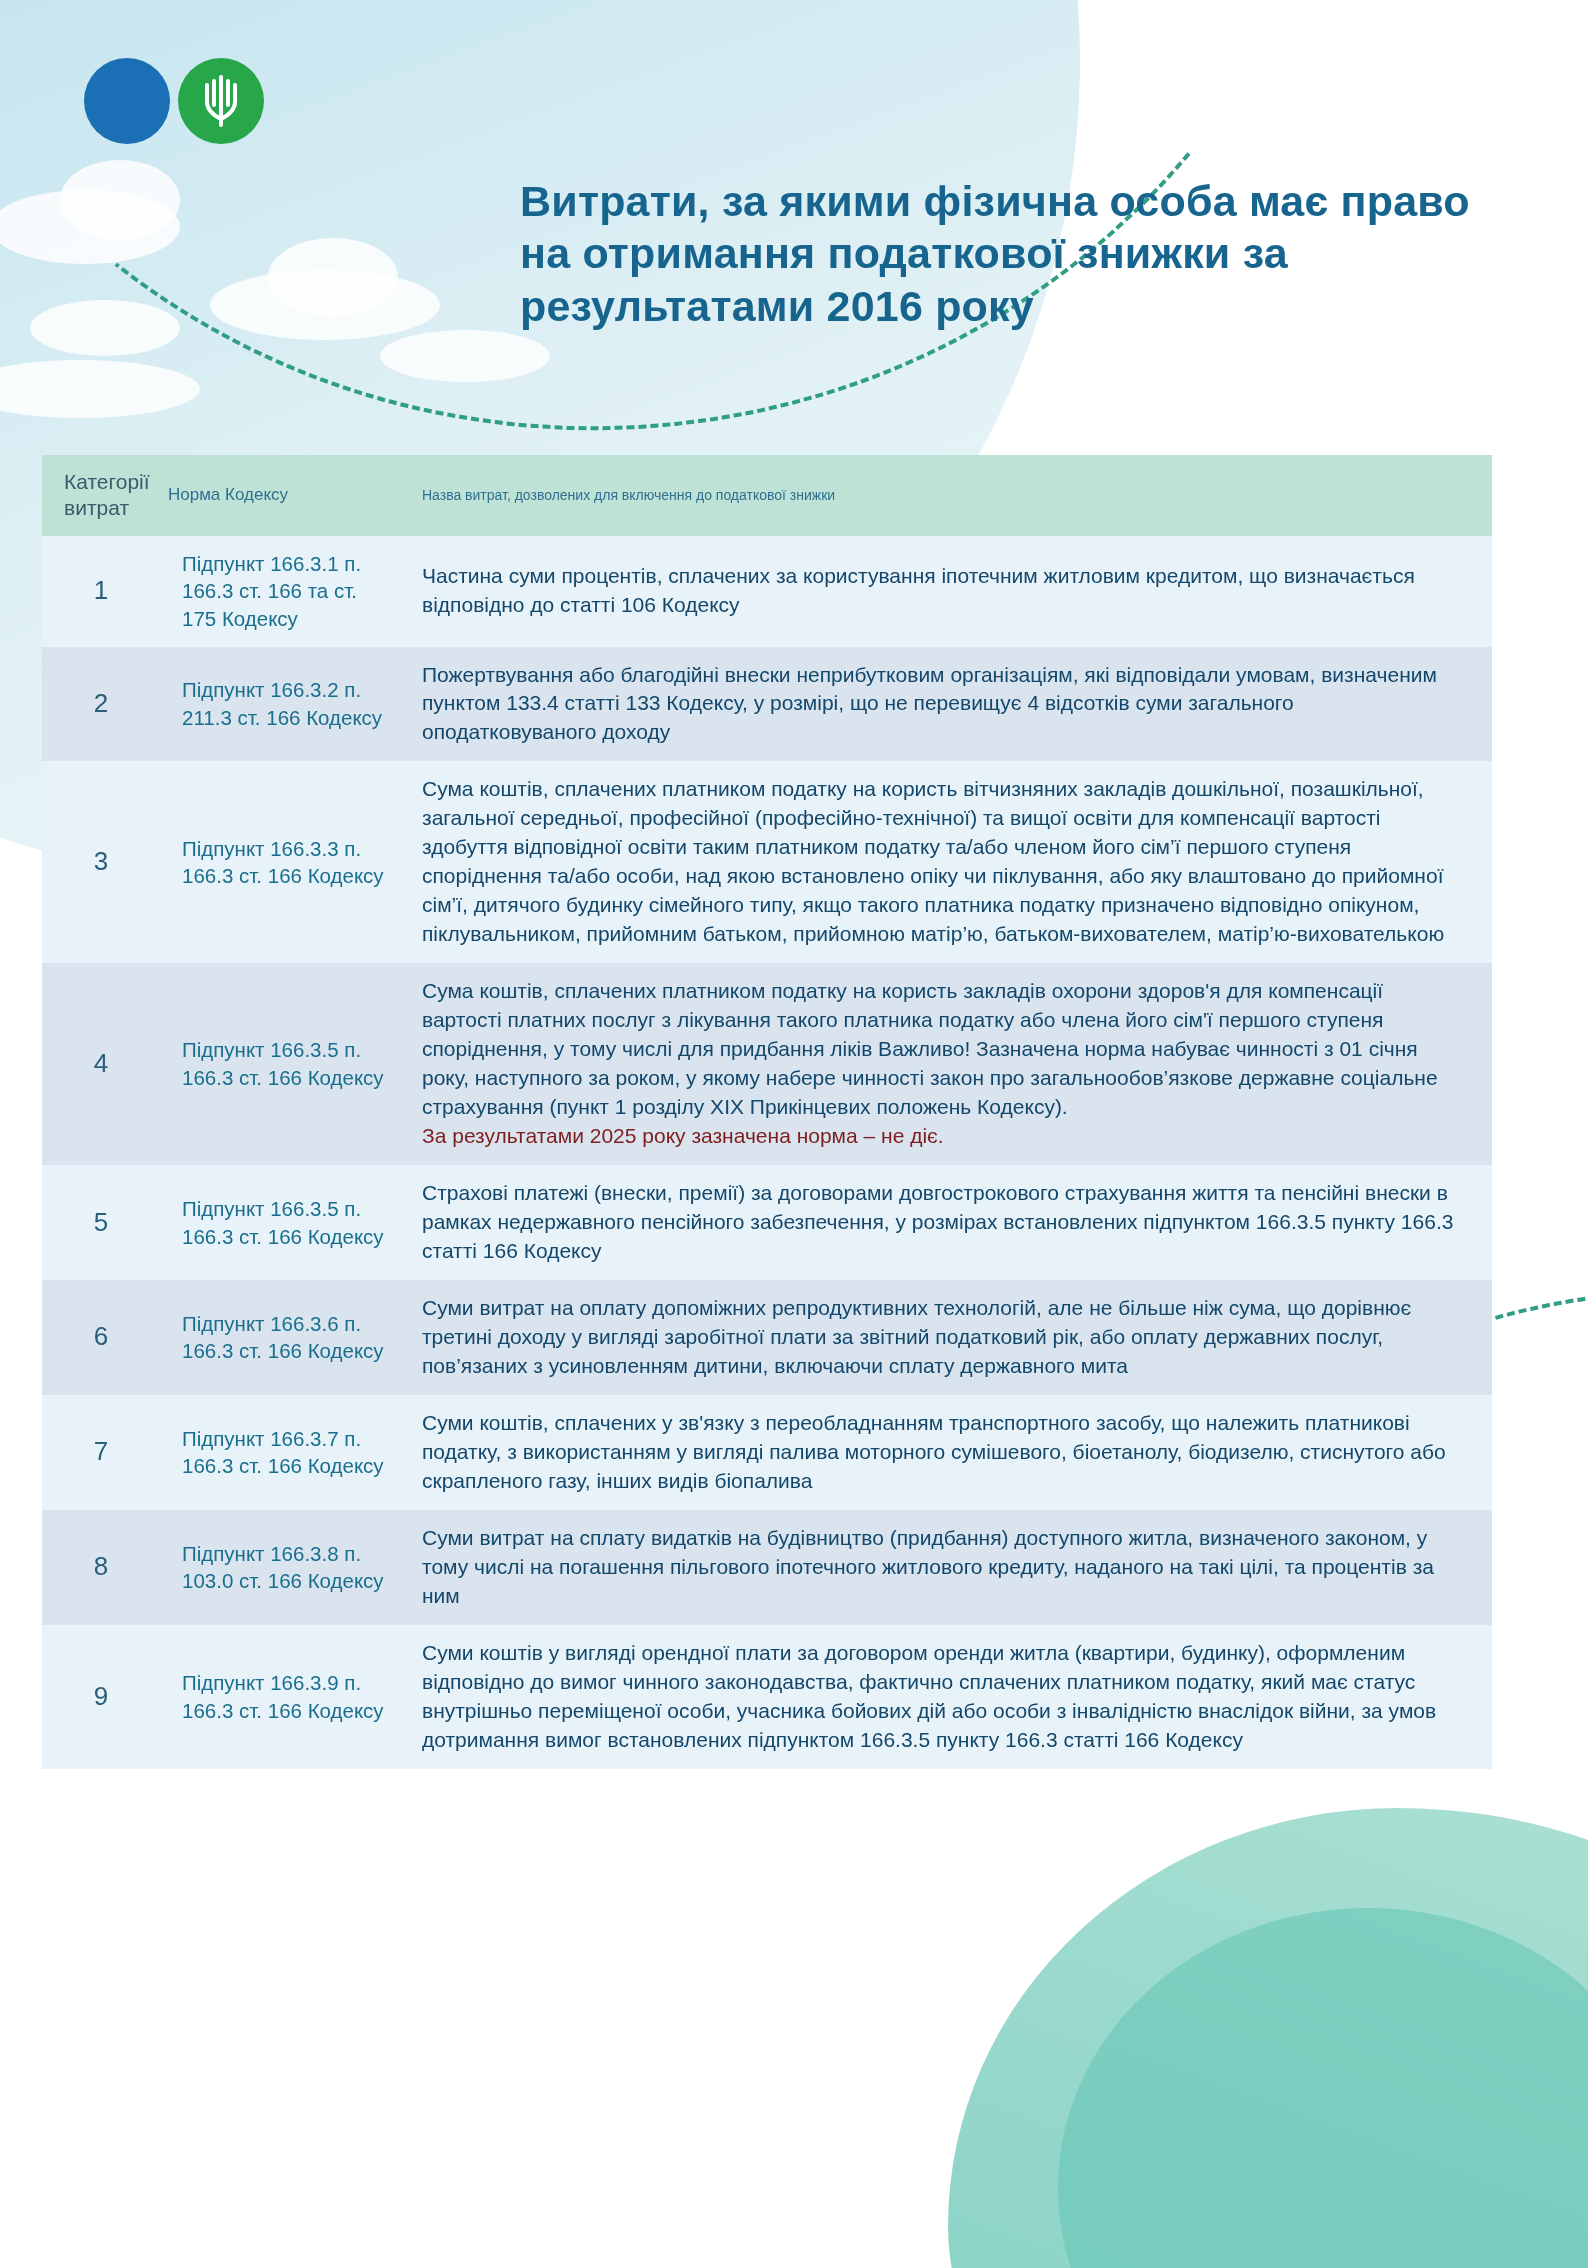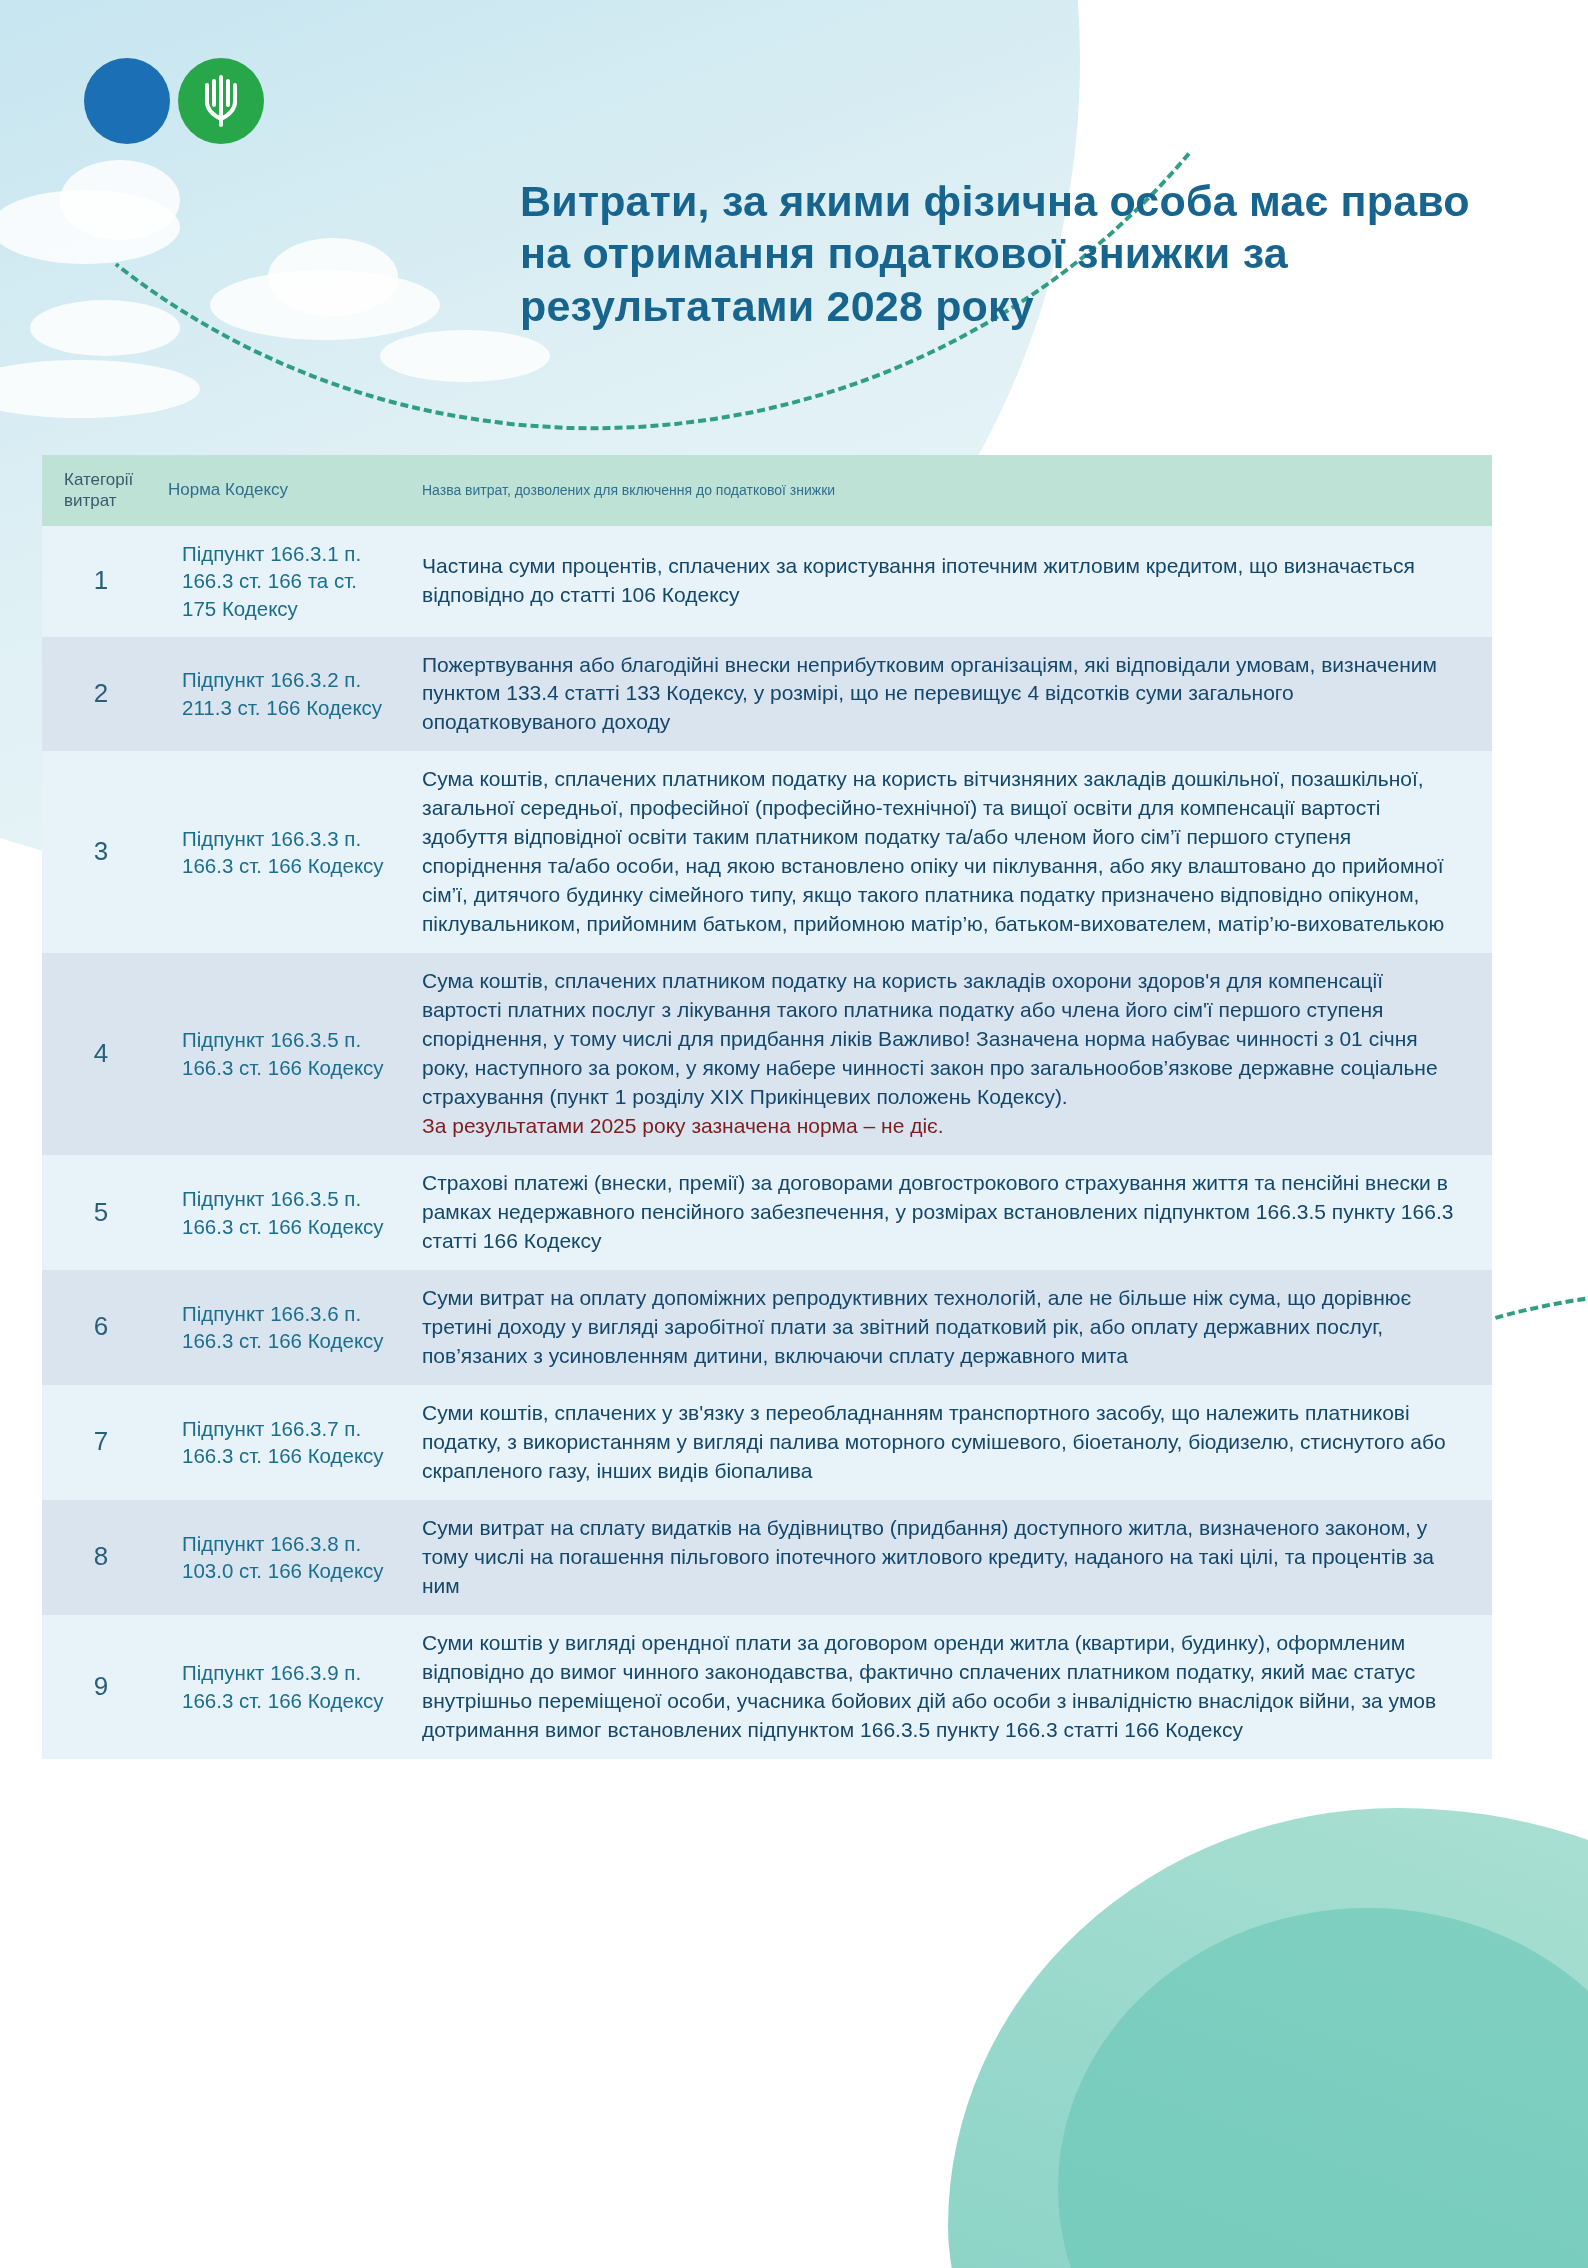--- a/index.html
+++ b/index.html
@@ -120,21 +120,21 @@
 
   thead th {
     background: #bfe2d7;
     color: #2a4a5e;
     font-size: 21px;
     font-weight: normal;
     text-align: left;
     padding: 14px 16px;
     vertical-align: middle;
   }
-  thead th.c1 { width: 118px; font-size: 17px; color: #3b5a6b; line-height: 1.25; padding-left: 22px; }
+  thead th.c1 { width: 118px; font-size: 21px; color: #3b5a6b; line-height: 1.25; padding-left: 22px; }
   thead th.c2 { width: 240px; font-size: 17px; color: #2f6f8f; line-height: 1.2; padding-left: 8px; }
   thead th.c3 { color: #2f6f8f; font-size: 14px; padding-left: 22px; }
 
   tbody td {
     vertical-align: middle;
     padding: 14px 16px;
     font-size: 21px;
     line-height: 1.38;
     color: #123e63;
   }
@@ -186,21 +186,21 @@
       <div class="logo-circle-blue"></div>
       <div class="logo-circle-green">
         <svg class="trident" width="40" height="52" viewBox="0 0 40 52" aria-hidden="true">
           <path d="M20 2 L20 50 M6 10 L6 27 C6 35 12 40 20 44 C28 40 34 35 34 27 L34 10
                    M13 6 L13 30 M27 6 L27 30" fill="none" stroke="#ffffff" stroke-width="4" stroke-linecap="round" stroke-linejoin="round"></path>
         </svg>
       </div>
     </div>
   </div>
 
-  <div class="main-title">Витрати, за якими фізична особа має право на отримання податкової знижки за результатами 2028 року</div>
+  <div class="main-title">Витрати, за якими фізична особа має право на отримання податкової знижки за результатами 2016 року</div>
 
   <div class="table-wrap">
     <table>
       <thead>
         <tr>
           <th class="c1">Категорії витрат</th>
           <th class="c2">Норма Кодексу</th>
           <th class="c3">Назва витрат, дозволених для включення до податкової знижки</th>
         </tr>
       </thead>

